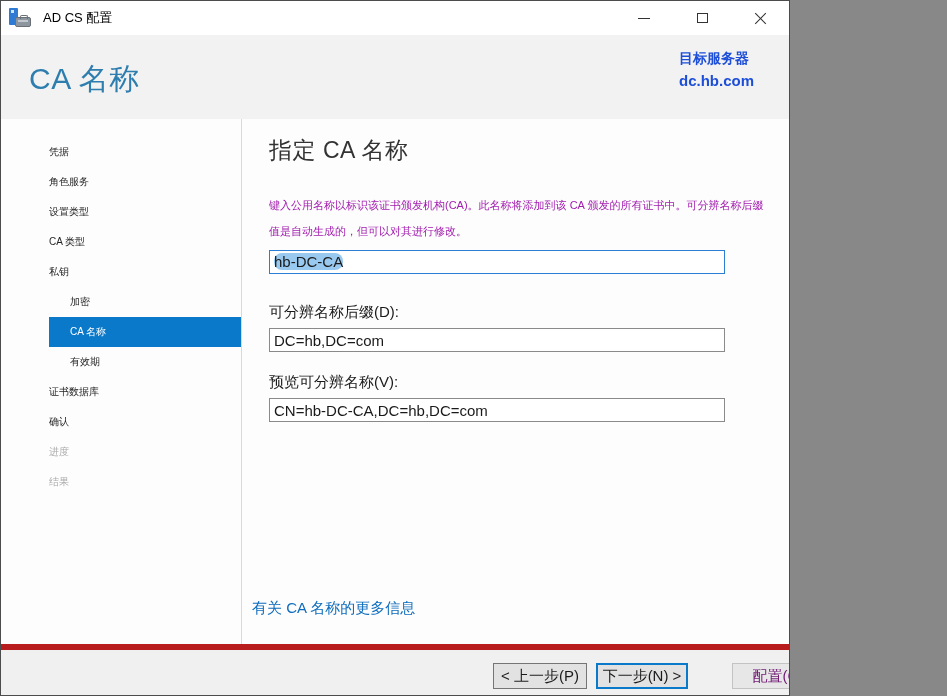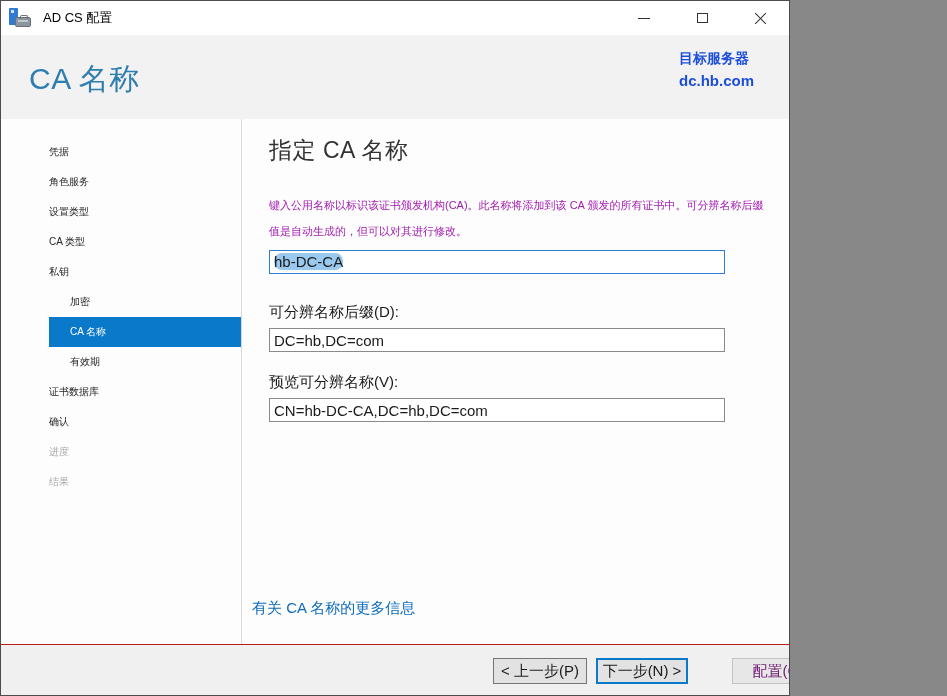--- a/index.html
+++ b/index.html
@@ -72,21 +72,21 @@
     line-height:22px; font-family:"Liberation Sans","DejaVu Sans",sans-serif; }
   .textbox.focused{ border:1px solid #2a7fd4; }
   .selection{ background:#99c9ef;border-radius:8px; }
   input.textbox{ display:block; }
 
   .more-link{ position:absolute; left:10px; bottom:26px; font-size:15px;
     color:#0d6cbd; text-decoration:none; cursor:pointer; }
 
   
   .footer{ position:absolute; left:0; right:0; bottom:0; height:51px; background:#f0f0f0;
-    border-top:1px solid #b91c1c; }
+    border-top:6px solid #b91c1c; }
   .btn{ position:absolute; top:13px; height:26px; font-size:15px; color:#1a1a1a;
     background:#e2e2e2; border:1px solid #757575; text-align:center; line-height:24px;
     cursor:default; font-family:"Liberation Sans","DejaVu Sans",sans-serif; }
   .btn-back{ left:492px; width:94px; }
   .btn-next{ left:595px; width:92px; border:2px solid #0a79ca; line-height:22px; }
   .btn-config{ left:731px; width:92px; border:1px solid #c3c3c3; color:#701a75;
     background:#e7e7e7;text-align:center; }
   .btn-cancel{ left:882px; width:92px; }
 </style>
 </head>

